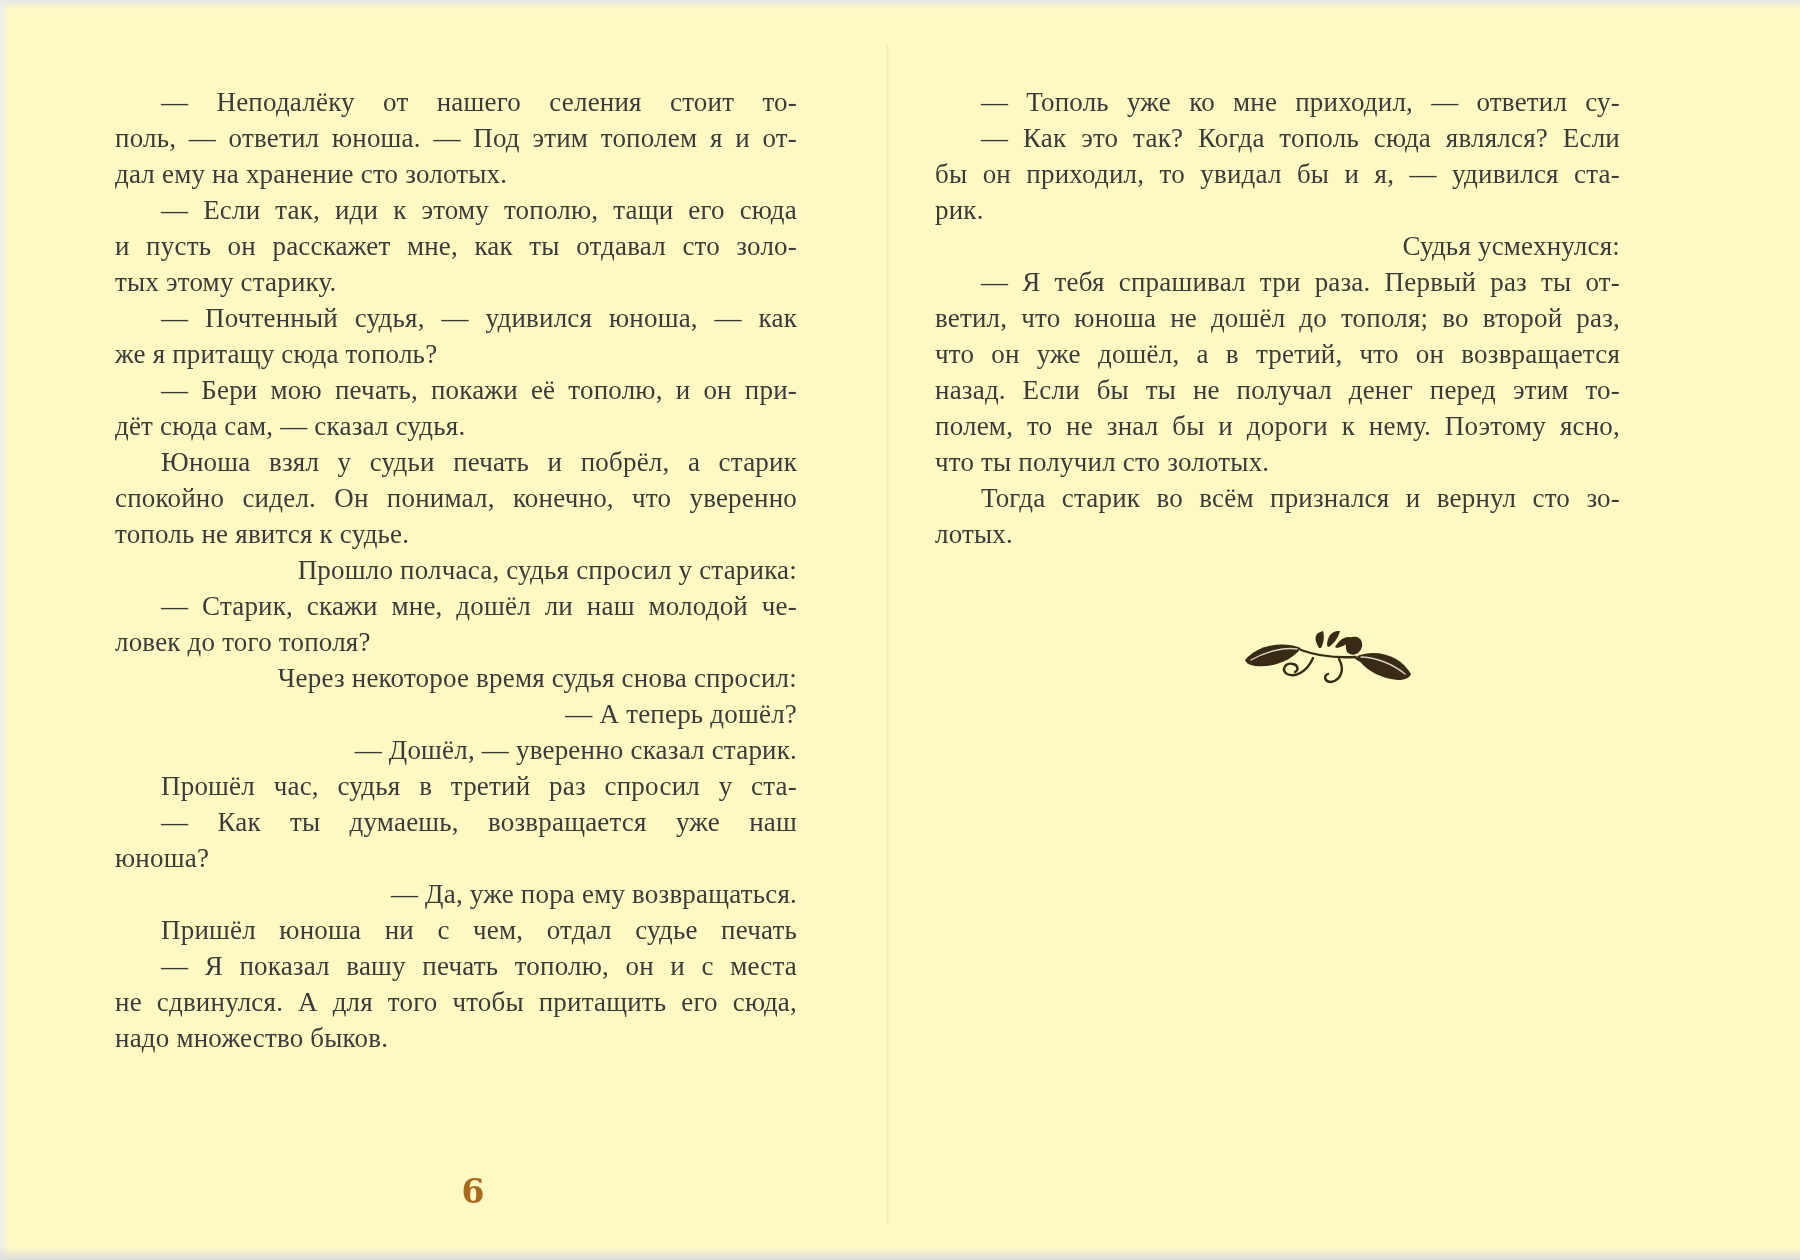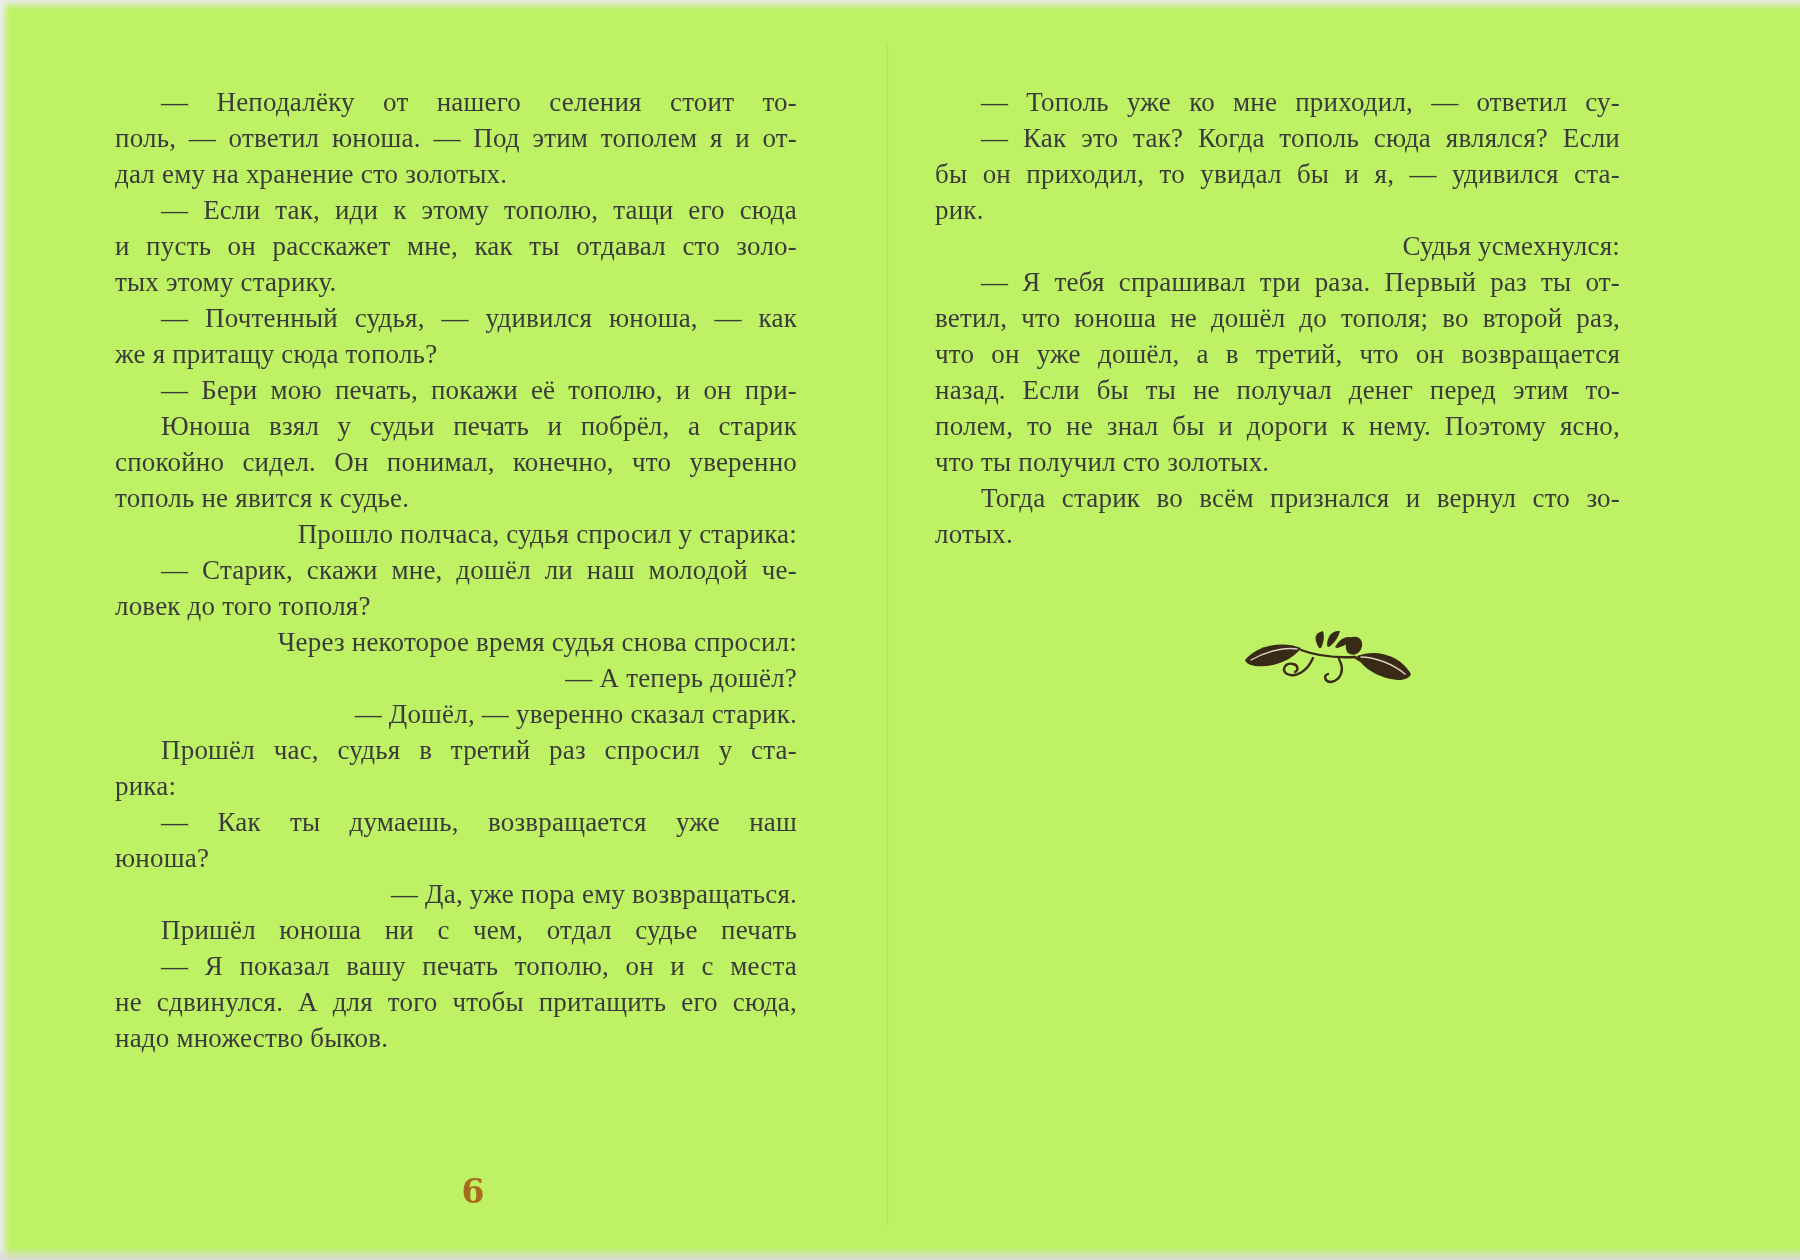--- a/index.html
+++ b/index.html
@@ -1,18 +1,18 @@
 <!DOCTYPE html>
 <html><head>
 <meta charset="utf-8">
 <style>
   html,body{margin:0;padding:0;background:#ffffff;}
   .scan{
     position:relative;width:1800px;height:1260px;overflow:hidden;
-    background:#bef264;
+    background:#fef9c3;
     font-family:"Liberation Serif", serif;
     color:#3b3b3b;
   }
   
   .edge-top{position:absolute;left:0;top:0;width:1800px;height:10px;
     background:linear-gradient(#e7e7e7,rgba(255,255,255,0));}
   .edge-bottom{position:absolute;left:0;bottom:0;width:1800px;height:13px;
     background:linear-gradient(rgba(255,255,255,0),#dcdcdc);}
   .edge-left{position:absolute;left:0;top:0;width:10px;height:1260px;
     background:linear-gradient(90deg,#ededed,rgba(255,255,255,0));}
@@ -49,31 +49,31 @@
     <div class="col col-left">
         <div class="line indent just">— Неподалёку от нашего селения стоит то-</div>
         <div class="line just">поль, — ответил юноша. — Под этим тополем я и от-</div>
         <div class="line">дал ему на хранение сто золотых.</div>
         <div class="line indent just">— Если так, иди к этому тополю, тащи его сюда</div>
         <div class="line just">и пусть он расскажет мне, как ты отдавал сто золо-</div>
         <div class="line">тых этому старику.</div>
         <div class="line indent just">— Почтенный судья, — удивился юноша, — как</div>
         <div class="line">же я притащу сюда тополь?</div>
         <div class="line indent just">— Бери мою печать, покажи её тополю, и он при-</div>
+        <div class="line">дёт сюда сам, — сказал судья.</div>
         <div class="line indent just">Юноша взял у судьи печать и побрёл, а старик</div>
         <div class="line just">спокойно сидел. Он понимал, конечно, что уверенно</div>
         <div class="line">тополь не явится к судье.</div>
         <div class="line indent">Прошло полчаса, судья спросил у старика:</div>
         <div class="line indent just">— Старик, скажи мне, дошёл ли наш молодой че-</div>
         <div class="line">ловек до того тополя?</div>
         <div class="line indent">Через некоторое время судья снова спросил:</div>
         <div class="line indent">— А теперь дошёл?</div>
         <div class="line indent">— Дошёл, — уверенно сказал старик.</div>
         <div class="line indent just">Прошёл час, судья в третий раз спросил у ста-</div>
-        <div class="line">рика:</div>
         <div class="line indent just">— Как ты думаешь, возвращается уже наш</div>
         <div class="line">юноша?</div>
         <div class="line indent">— Да, уже пора ему возвращаться.</div>
         <div class="line indent just">Пришёл юноша ни с чем, отдал судье печать</div>
         <div class="line indent just">— Я показал вашу печать тополю, он и с места</div>
         <div class="line just">не сдвинулся. А для того чтобы притащить его сюда,</div>
         <div class="line">надо множество быков.</div>
       </div>
     <div class="page-number">6</div>
   </div>

